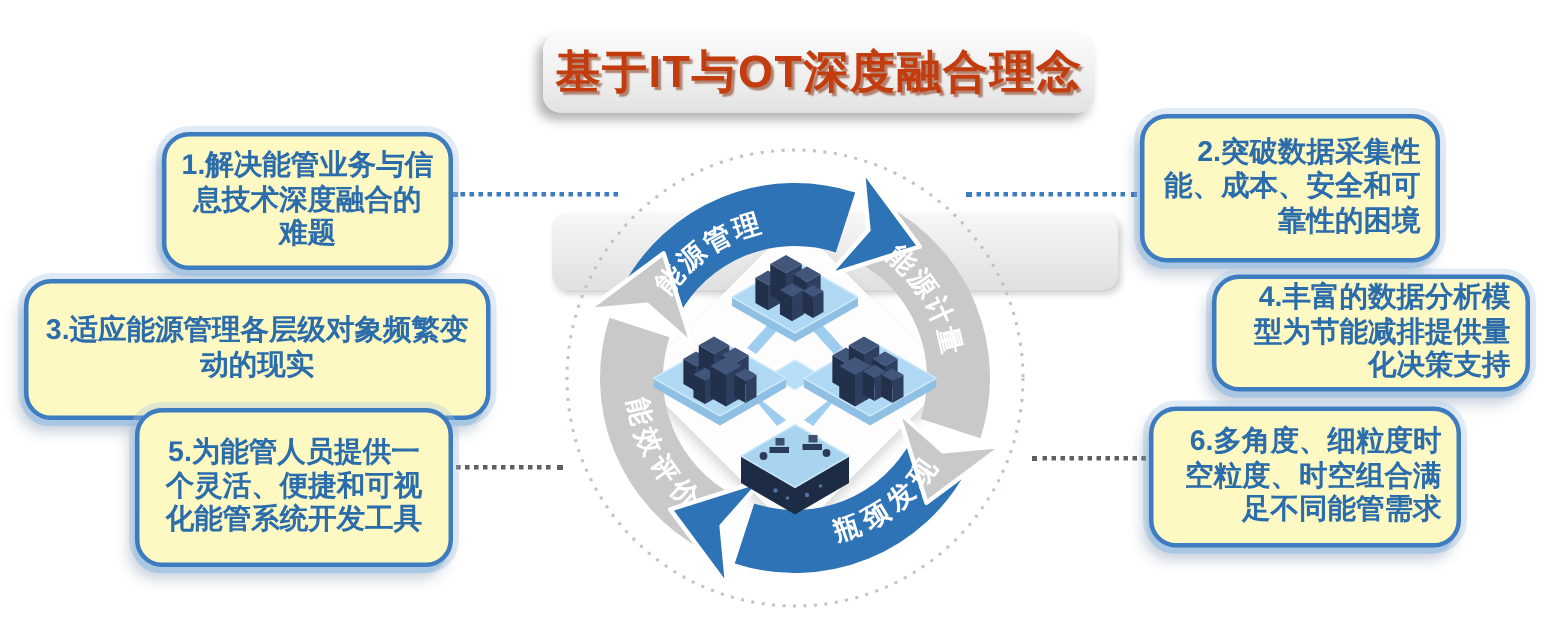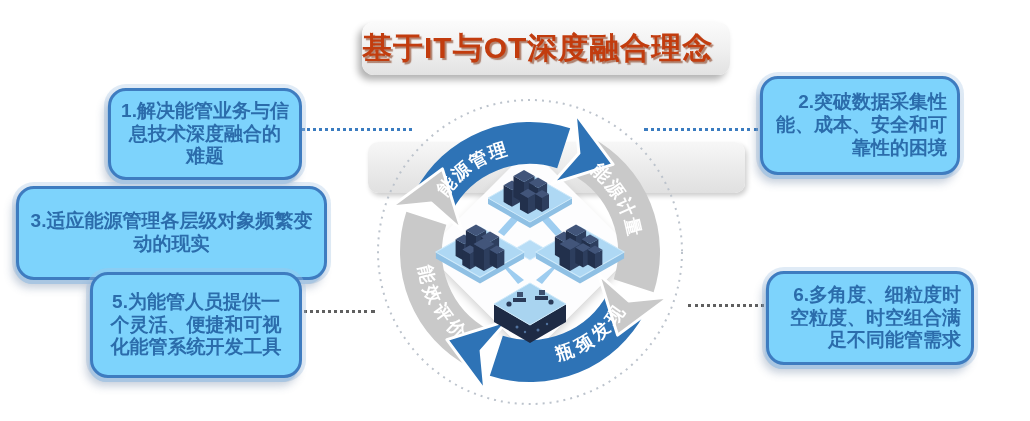--- a/index.html
+++ b/index.html
@@ -6,37 +6,37 @@
   #canvas{
     position:relative;width:1030px;height:421px;background:#ffffff;overflow:hidden;
     font-family:"Liberation Sans", sans-serif;
   }
   
   .title-banner{
     position:absolute;left:362px;top:22px;width:368px;height:53px;
     border-radius:12px;
     background:linear-gradient(180deg,#fbfbfb 0%,#efefef 55%,#e2e2e2 100%);
     box-shadow:-4px 5px 7px rgba(0,0,0,.30);
-    display:flex;align-items:center;
+    display:flex;align-items:center;justify-content:center;
   }
   .title-banner span{
     font-size:30px;font-weight:bold;color:#c23c0e;letter-spacing:1px;
     text-shadow:2px 2px 1px rgba(125,42,8,.55);
     white-space:nowrap;
   }
   
   .cycle-banner{
     position:absolute;left:368px;top:142px;width:377px;height:51px;
     border-radius:10px;
     background:linear-gradient(180deg,#f7f7f7 0%,#e9e9e9 60%,#e0e0e0 100%);
     box-shadow:2px 3px 5px rgba(0,0,0,.20);
   }
   
   .callout{
-    position:absolute;box-sizing:border-box;background:#7dd3fc;
+    position:absolute;box-sizing:border-box;background:#fef9c3;
     border:3px solid #3e7cc0;border-radius:18px;
     color:#2b6cab;font-weight:bold;font-size:19px;line-height:1.2;
     display:flex;align-items:center;justify-content:center;
     padding:5px 10px;
     box-shadow:-2px 5px 0 -1px #a9c6e2,
                -4px 8px 9px rgba(70,100,140,.30),
                0 0 0 4px rgba(165,198,230,.35);
   }
   .callout.align-c{text-align:center;}
   .callout.align-l{text-align:right;}
@@ -183,17 +183,20 @@
   </div>
   <div class="callout align-c b3">
     <span>3.适应能源管理各层级对象频繁变动的现实</span>
   </div>
   <div class="callout align-c b5">
     <span>5.为能管人员提供一个灵活、便捷和可视化能管系统开发工具</span>
   </div>
   <div class="callout align-l b2">
     <span>2.突破数据采集性能、成本、安全和可靠性的困境</span>
   </div>
+  <div class="callout align-l b4">
+    <span>4.丰富的数据分析模型为节能减排提供量化决策支持</span>
+  </div>
   <div class="callout align-l b6">
     <span>6.多角度、细粒度时空粒度、时空组合满足不同能管需求</span>
   </div>
 
 </div>
 
 </body></html>

